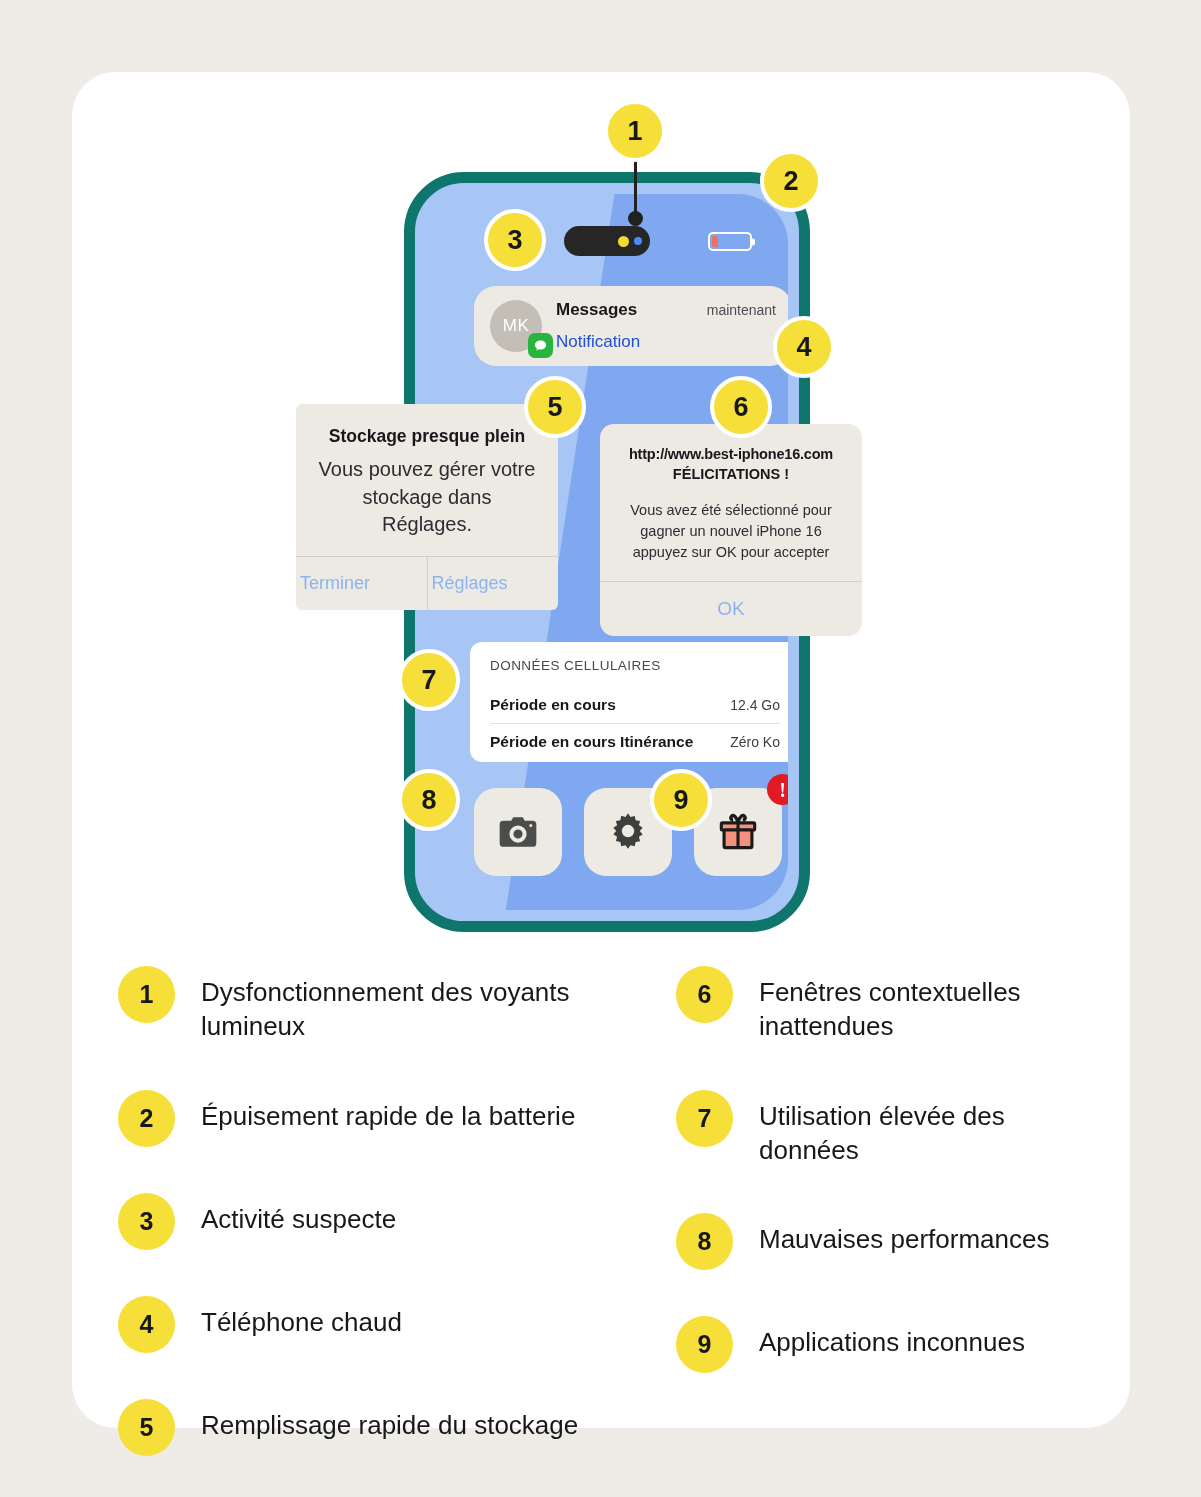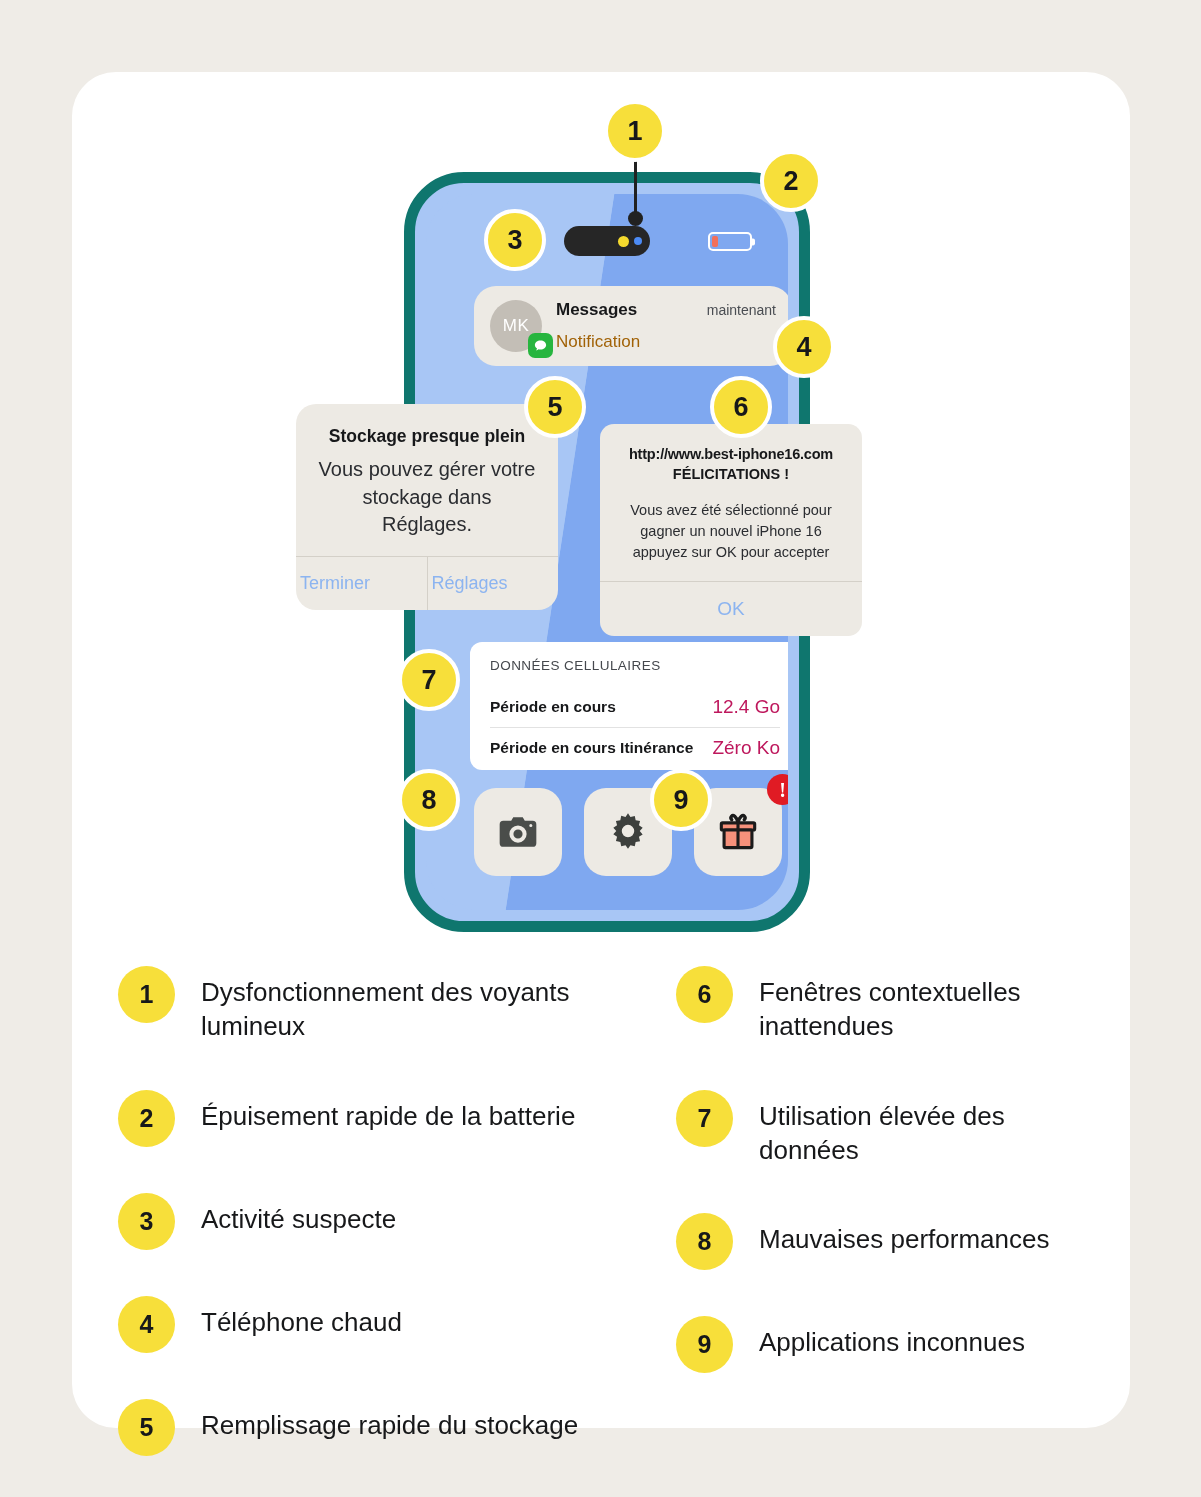--- a/index.html
+++ b/index.html
@@ -81,26 +81,26 @@
   }
   .avatar .msg-badge{
     position:absolute;right:-11px;bottom:-6px;width:25px;height:25px;
     border-radius:7px;background:#27B53F;
     display:flex;align-items:center;justify-content:center;
   }
   .notif-text{flex:1 1 auto;min-width:0;}
   .notif-row1{display:flex;align-items:baseline;justify-content:space-between;}
   .notif-app{font-size:17px;font-weight:bold;color:#17181A;}
   .notif-time{font-size:14px;font-weight:normal;color:#4A4D52;white-space:nowrap;}
-  .notif-body{font-size:17px;color:#a16207;margin-top:12px;}
+  .notif-body{font-size:17px;color:#1d4ed8;margin-top:12px;}
 
   
   .alert-storage{
     position:absolute;left:296px;top:404px;width:262px;
-    background:#EDEAE4;border-radius:20px;overflow:hidden;
+    background:#EDEAE4;border-radius:6px;overflow:hidden;
     text-align:center;
   }
   .alert-storage .a-title{
     font-size:17.5px;font-weight:bold;color:#17181A;
     padding:22px 18px 0;
   }
   .alert-storage .a-msg{
     font-size:20px;color:#2B2D31;line-height:1.38;
     padding:9px 20px 17px;
   }
@@ -140,21 +140,21 @@
   }
   .cell-head{
     font-size:13.5px;color:#45484D;letter-spacing:.45px;
     padding-bottom:14px;
   }
   .cell-row{
     display:flex;align-items:center;justify-content:space-between;
     padding:9px 0;gap:18px;
   }
   .cell-row .lbl{font-size:15.5px;color:#17181A;font-weight:bold;}
-  .cell-row .val{font-size:19px;color:#be185d;white-space:nowrap;}
+  .cell-row .val{font-size:14px;color:#404040;white-space:nowrap;}
   .cell-sep{height:1px;background:#E2E2E2;}
 
   
   .apps{
     position:absolute;left:48px;bottom:34px;width:308px;
     display:flex;gap:22px;
   }
   .app-icon{
     position:relative;width:88px;height:88px;border-radius:22px;
     background:#EDEAE4;display:flex;align-items:center;justify-content:center;

